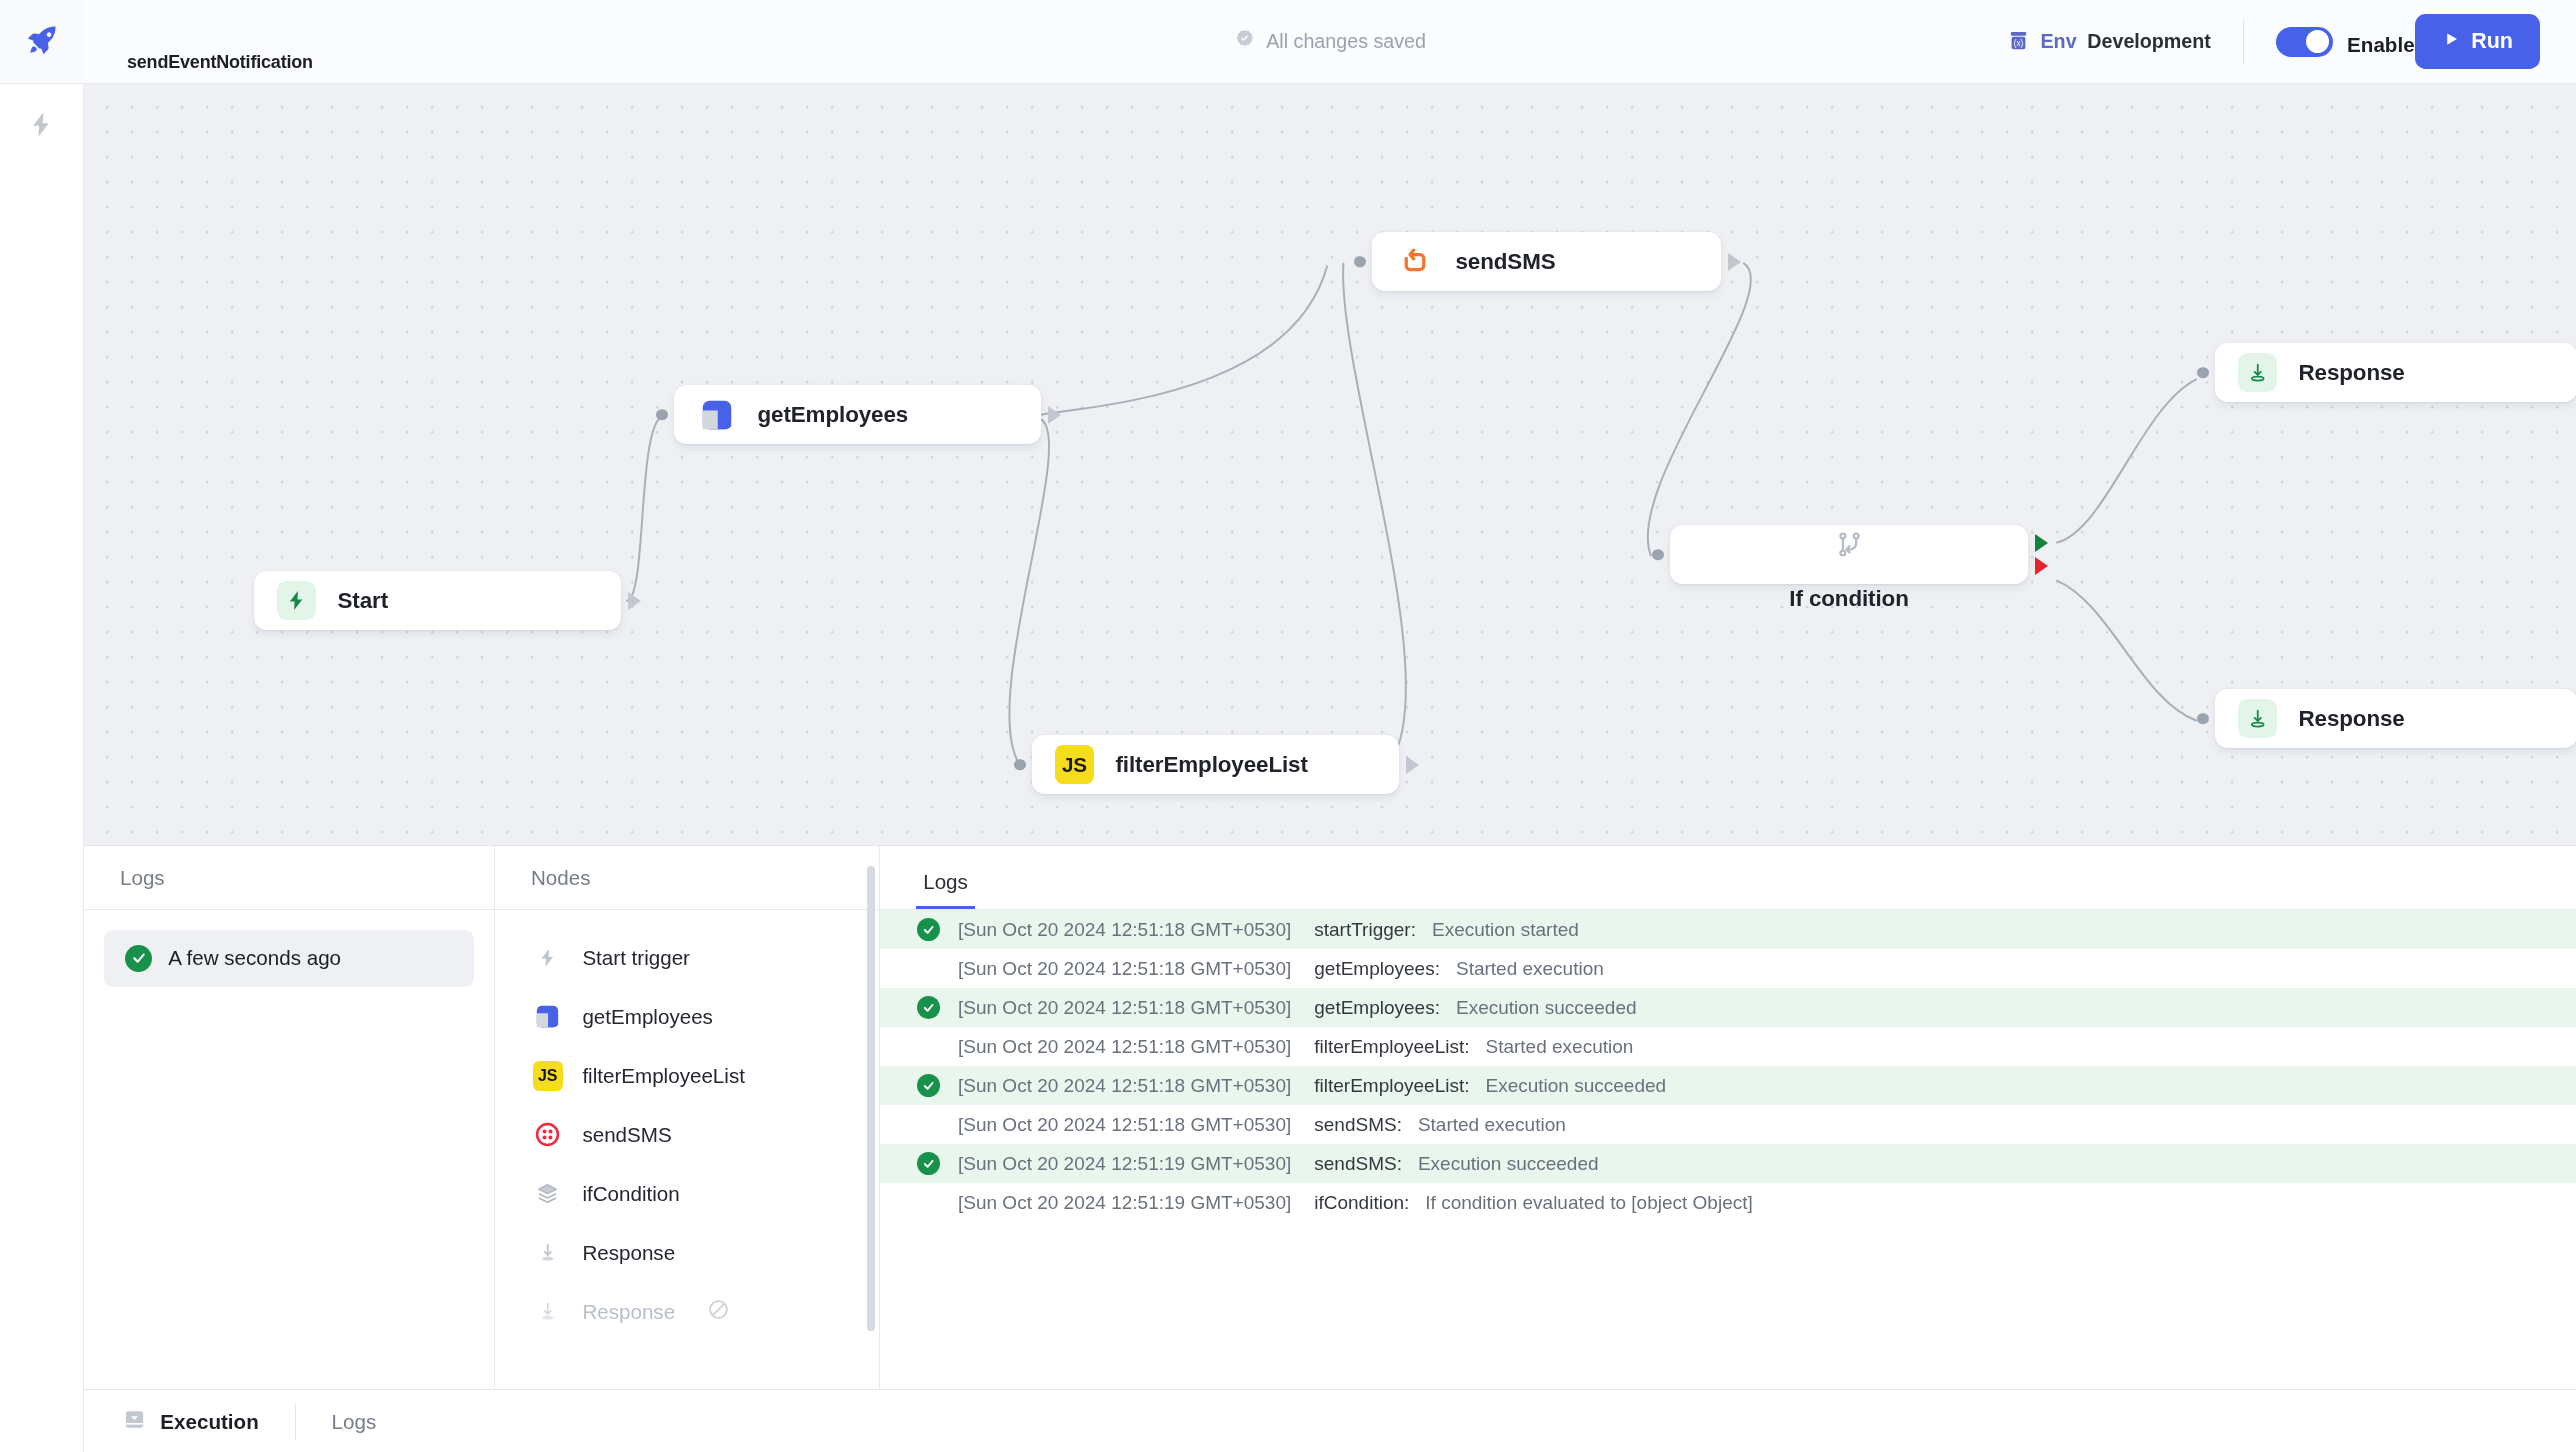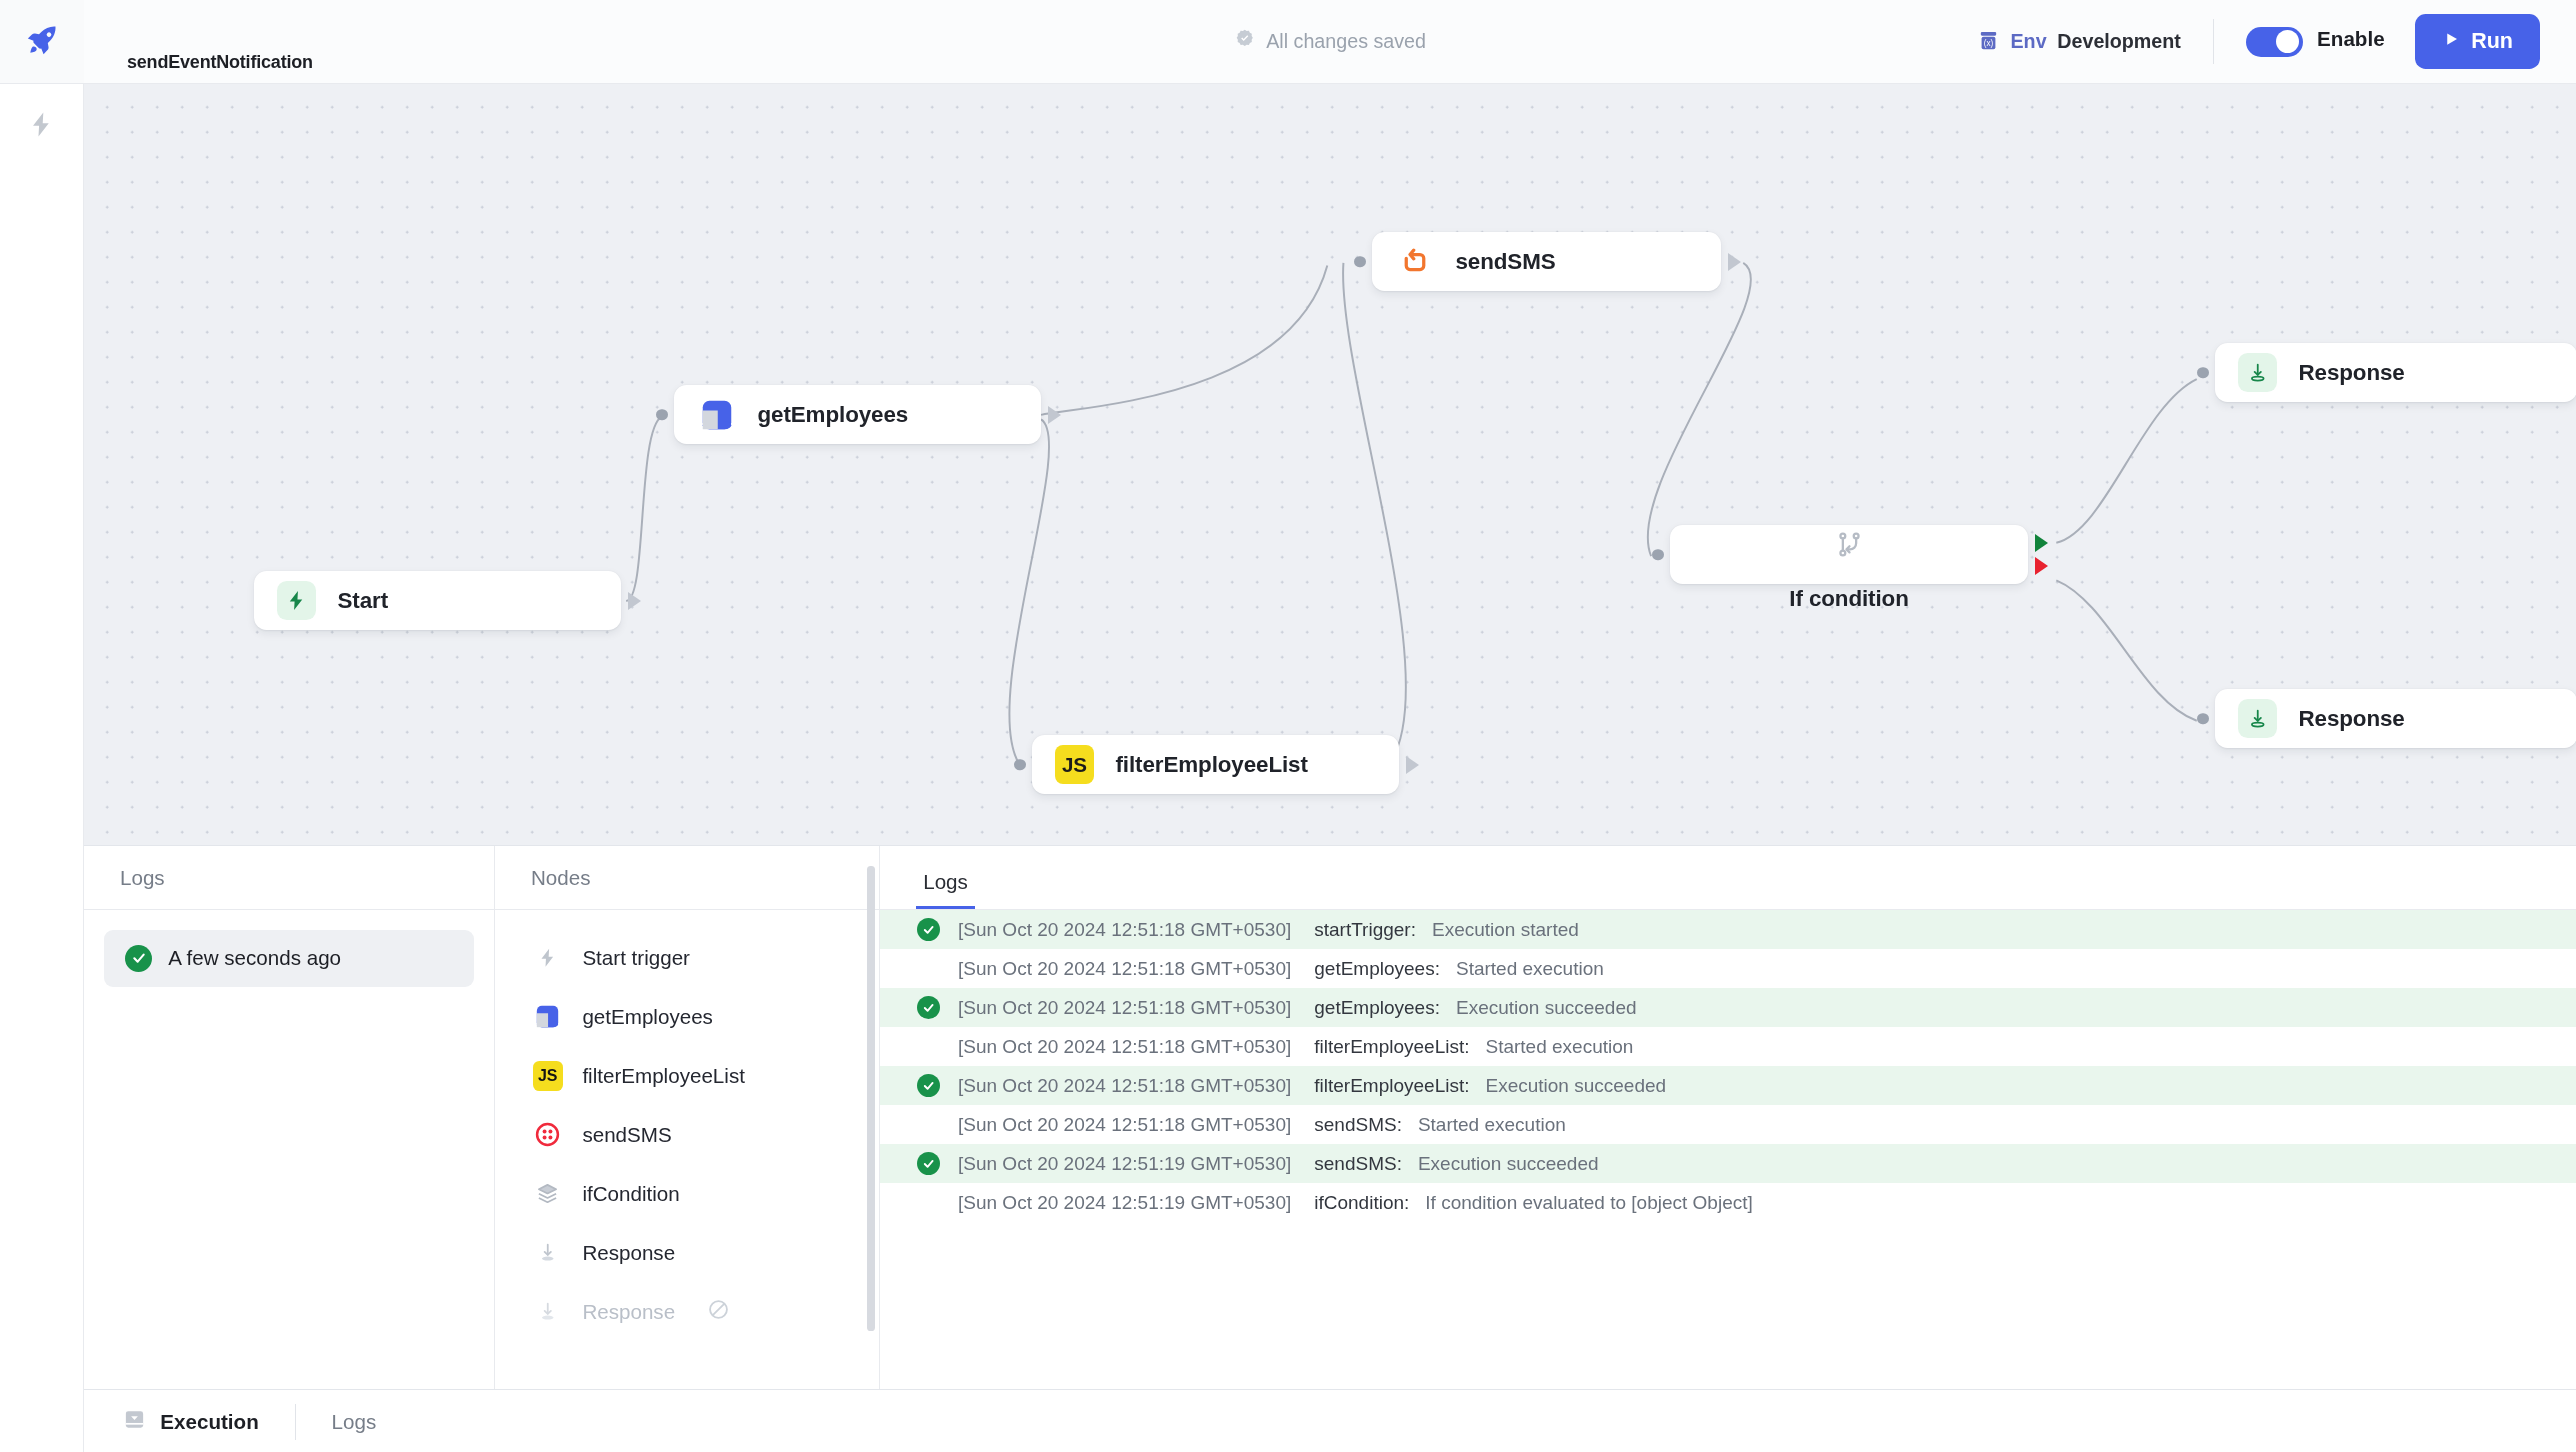--- a/index.html
+++ b/index.html
@@ -47,21 +47,21 @@
   .saved {
     position: absolute; left: 50%; transform: translateX(-50%);
     display: flex; align-items: center; gap: 10.7px;
     font-size: 19.7px; color: #9aa2ad; font-weight: 400;
   }
   .hdr-right { margin-left: auto; display: flex; align-items: center; gap: 0; }
   .env-chip { display: flex; align-items: center; gap: 10.7px; padding-right: 32px; }
   .env-label { font-size: 19.7px; color: #5c6ac4; font-weight: 700; }
   .env-value { font-size: 19.7px; color: #2c2f36; font-weight: 700; }
   .hdr-div { width: 0.9px; height: 45px; background: #e1e4e9; margin-right: 32px; }
-  .toggle-wrap { display: flex; align-items: flex-start; gap: 14.3px; margin-right: 30px; }
+  .toggle-wrap { display: flex; align-items: flex-end; gap: 14.3px; }
   .toggle {
     width: 57px; height: 30px; border-radius: 15px; background: #4762e8;
     position: relative; flex: 0 0 57px;
   }
   .toggle::after {
     content: ""; position: absolute; top: 3.6px; right: 3.6px;
     width: 23px; height: 23px; border-radius: 50%; background: #fff;
   }
   .toggle-label { font-size: 20.6px; font-weight: 700; color: #1d1f25; }
   .run-btn {

